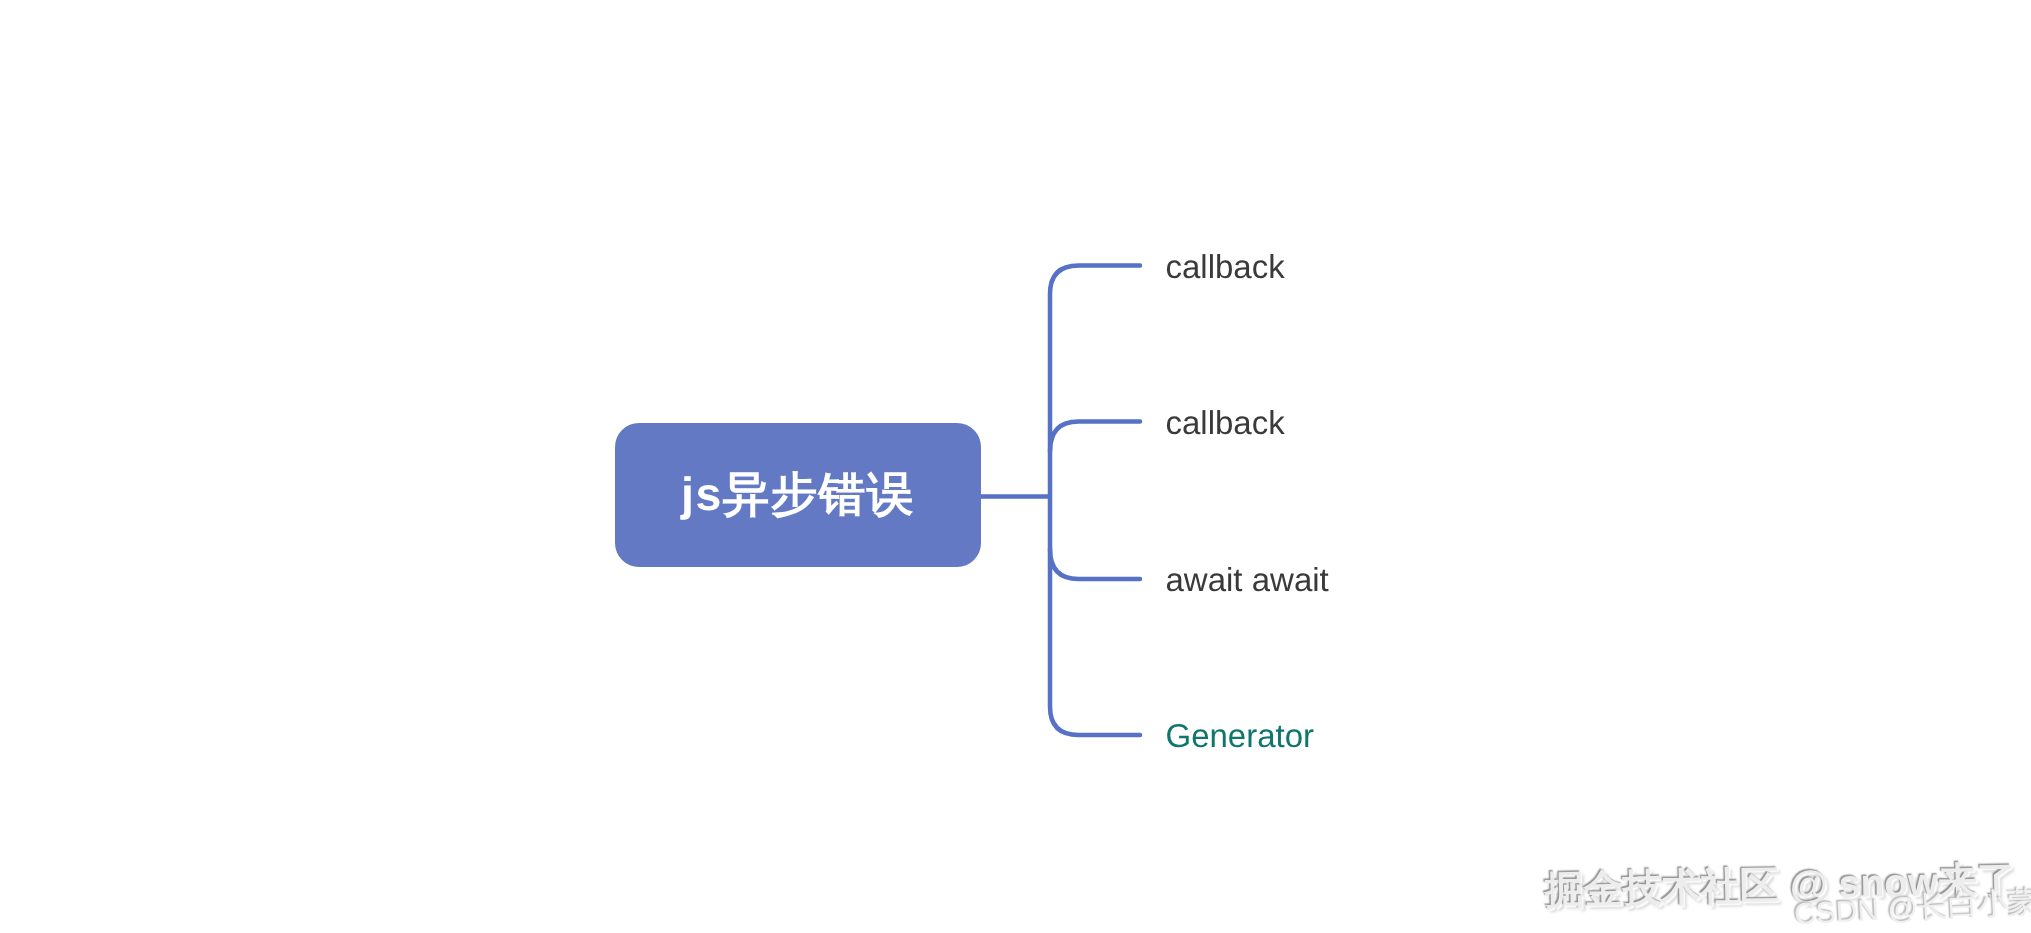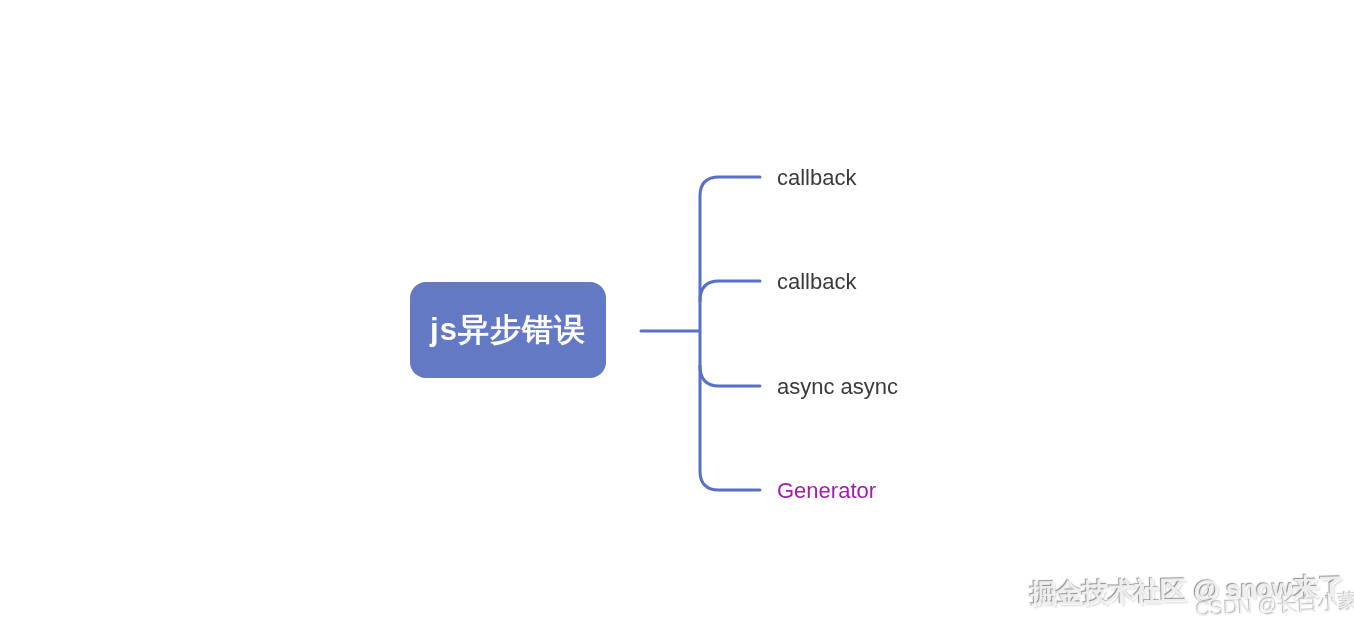--- a/index.html
+++ b/index.html
@@ -7,21 +7,21 @@
   body { font-family: "Liberation Sans", "DejaVu Sans", sans-serif; position: relative; }
 
   .stage { position: absolute; left: 0; top: 0; width: 1354px; height: 622px; }
 
   svg.links { position: absolute; left: 0; top: 0; width: 1354px; height: 622px; }
   svg.links path { fill: none; stroke-width: 3; stroke-linecap: round; }
 
   .root-node {
     position: absolute;
     left: 410px; top: 282px;
-    width: 196px; height: 96px;
+    width: 244px; height: 96px;
     border-radius: 16px;
     display: flex; align-items: center; justify-content: center;
     cursor: pointer;
   }
   .root-node span {
     font-size: 31px;
     font-weight: bold;
     letter-spacing: 1px;
   }
 
@@ -73,21 +73,21 @@
   </svg>
 
   <div class="root-node" style="background: rgb(99, 121, 196);">
     <span style="color: rgb(255, 255, 255);">js异步错误</span>
   </div>
 
   <div class="leaf leaf-callback" style="color: rgb(58, 58, 58);">callback</div>
 
   <div class="leaf leaf-promise" style="color: rgb(58, 58, 58);">callback</div>
 
-  <div class="leaf leaf-async" style="color: rgb(58, 58, 58);">async async</div>
+  <div class="leaf leaf-async" style="color: rgb(58, 58, 58);">await await</div>
 
-  <div class="leaf leaf-generator" style="color: #a21caf;">Generator</div>
+  <div class="leaf leaf-generator" style="color: #0f766e;">Generator</div>
 
   <div class="watermark-juejin">掘金技术社区 @ snow来了</div>
 
   <div class="watermark-csdn">CSDN @长白小蒙</div>
 
 </div>
 
 </body></html>

